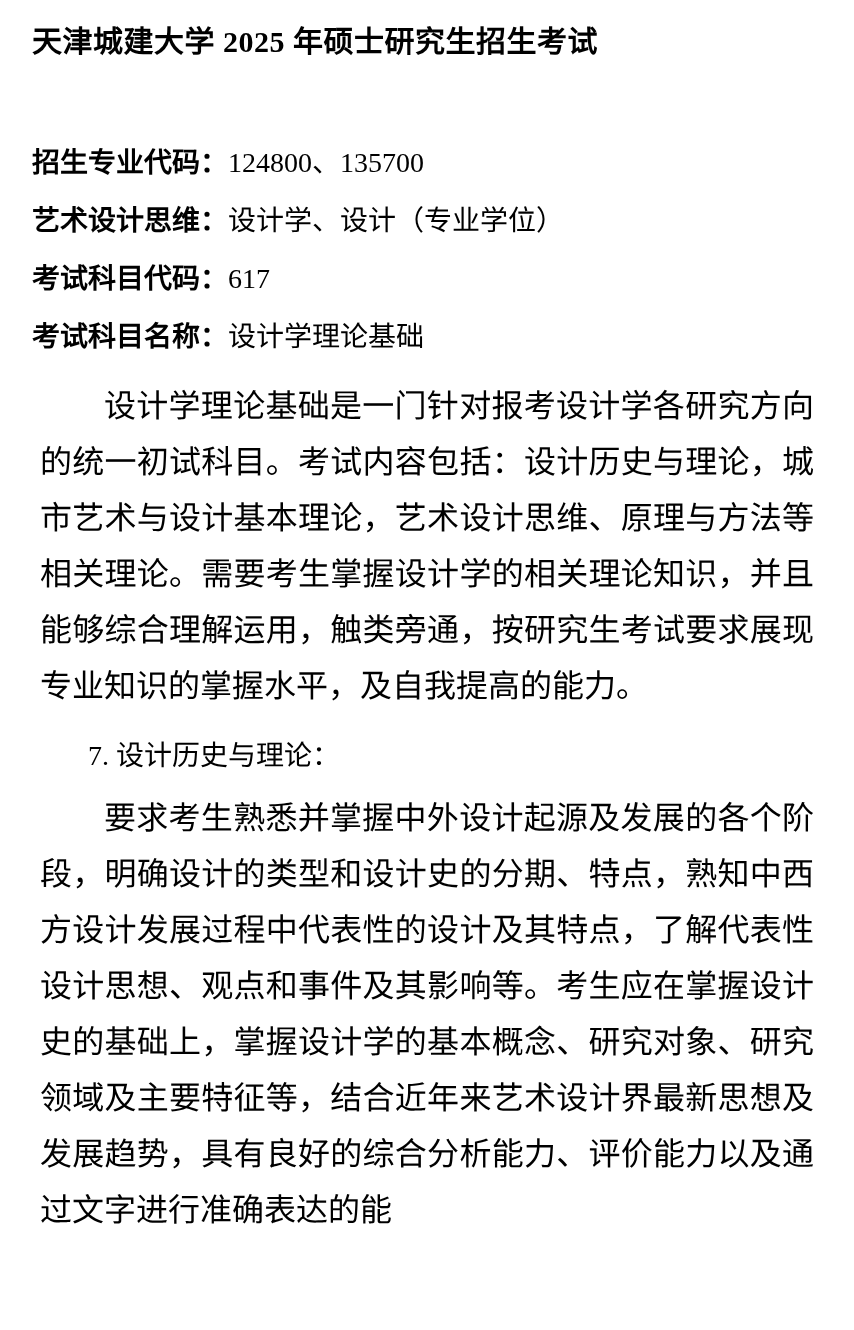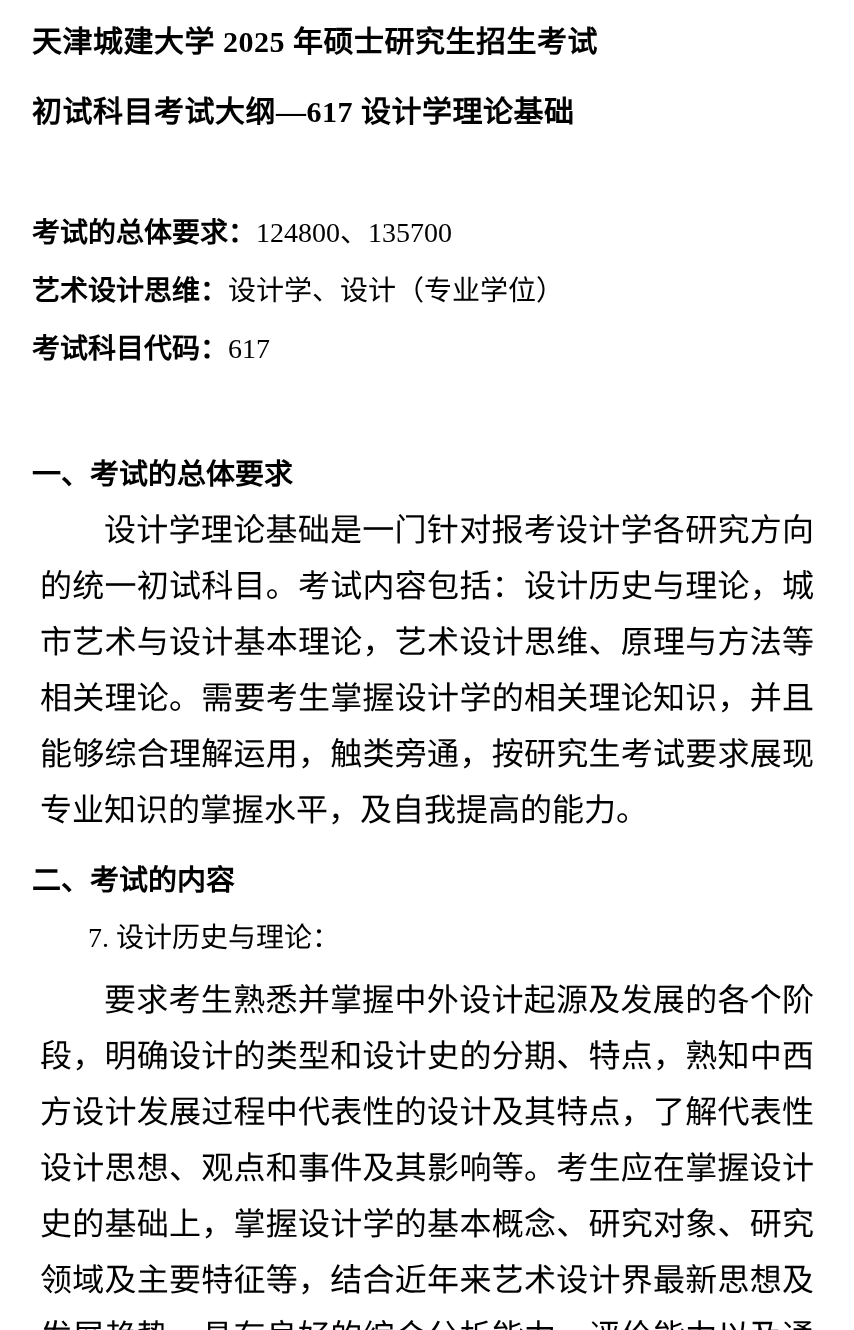--- a/index.html
+++ b/index.html
@@ -64,37 +64,37 @@
   }
   .para-2 { margin-top: 6px; }
 </style>
 </head>
 <body>
 
 <div class="page">
 
   <div class="doc-title line1">天津城建大学 2025 年硕士研究生招生考试</div>
 
-  <div class="doc-title line2">初试科目考试大纲—617 设计学理论基础</div>
 
   <div class="meta-block">
     <p class="meta-row">
-      <span class="meta-label">考试的总体要求：</span><span class="meta-value">124800、135700</span>
+      <span class="meta-label">招生专业代码：</span><span class="meta-value">124800、135700</span>
     </p>
     <p class="meta-row">
       <span class="meta-label">艺术设计思维：</span><span class="meta-value">设计学、设计（专业学位）</span>
     </p>
     <p class="meta-row">
       <span class="meta-label">考试科目代码：</span><span class="meta-value">617</span>
     </p>
+    <p class="meta-row">
+      <span class="meta-label">考试科目名称：</span><span class="meta-value">设计学理论基础</span>
+    </p>
   </div>
 
-  <h2 class="section-heading heading-1">一、考试的总体要求</h2>
 
   <p class="body-para para-1">设计学理论基础是一门针对报考设计学各研究方向的统一初试科目。考试内容包括：设计历史与理论，城市艺术与设计基本理论，艺术设计思维、原理与方法等相关理论。需要考生掌握设计学的相关理论知识，并且能够综合理解运用，触类旁通，按研究生考试要求展现专业知识的掌握水平，及自我提高的能力。</p>
 
-  <h2 class="section-heading heading-2">二、考试的内容</h2>
 
   <p class="sub-item-label">7. 设计历史与理论：</p>
 
   <p class="body-para para-2">要求考生熟悉并掌握中外设计起源及发展的各个阶段，明确设计的类型和设计史的分期、特点，熟知中西方设计发展过程中代表性的设计及其特点，了解代表性设计思想、观点和事件及其影响等。考生应在掌握设计史的基础上，掌握设计学的基本概念、研究对象、研究领域及主要特征等，结合近年来艺术设计界最新思想及发展趋势，具有良好的综合分析能力、评价能力以及通过文字进行准确表达的能</p>
 
 </div>
 
 </body></html>

